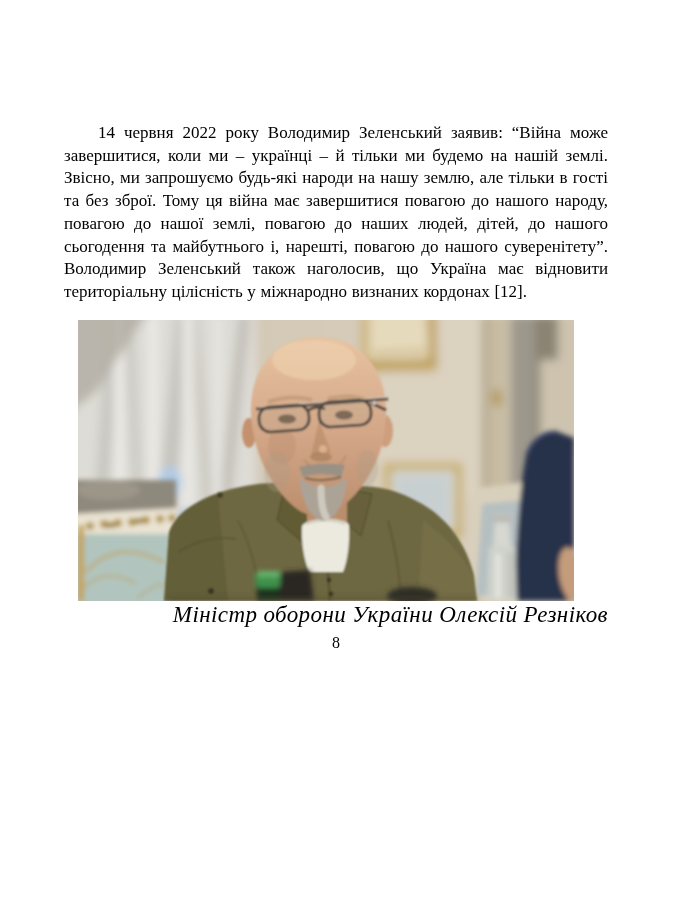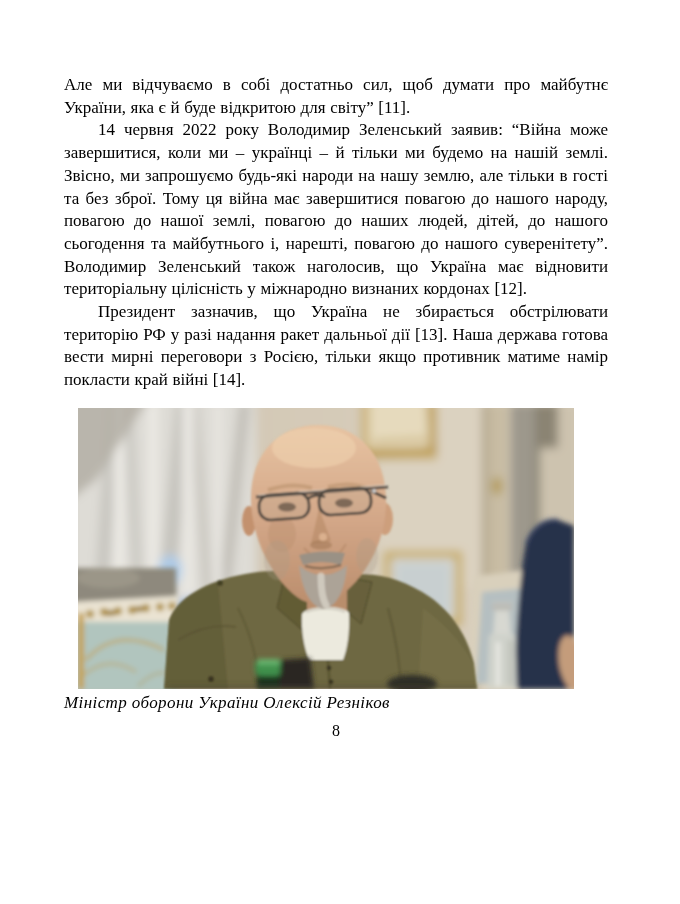--- a/index.html
+++ b/index.html
@@ -22,59 +22,57 @@
     top: 74px;
     width: 544px;
   }
   p.body {
     margin: 0;
     font-size: 17px;
     line-height: 22.7px;
     text-align: justify;
     word-spacing: 0.02em;
   }
-  p.indent { text-indent: 34px; }
+  p.indent { text-indent: 34px; margin-top: 48px; }
   p.stretch-last { text-align-last: justify; }
   figure.photo {
     margin: 16px 0 0 14px;
     padding: 0;
     width: 496px;
     height: 281px;
     overflow: hidden;
     line-height: 0;
   }
   figure.photo svg { display: block; filter: saturate(0.96); }
   .caption {
     margin-top: 3px;
     width: 100%;
-    text-align: left;
+    text-align: right;
     font-style: italic;
-    font-size: 17px;
+    font-size: 23px;
     letter-spacing: 0.4px;
     line-height: 22px;
   }
   .para-after { margin-top: 15px; }
   .page-number {
     margin-top: 7px;
     text-align: center;
     font-size: 16px;
     line-height: 20px;
   }
 </style>
 </head>
 <body>
 
 <div class="page">
   <div class="text-col">
 
-    <p class="body">Але ми відчуваємо в собі достатньо сил, щоб думати про майбутнє України, яка є й буде відкритою для світу” [11].</p>
 
     <p class="body indent">14 червня 2022 року Володимир Зеленський заявив: “Війна може завершитися, коли ми – українці – й тільки ми будемо на нашій землі. Звісно, ми запрошуємо будь-які народи на нашу землю, але тільки в гості та без зброї. Тому ця війна має завершитися повагою до нашого народу, повагою до нашої землі, повагою до наших людей, дітей, до нашого сьогодення та майбутнього і, нарешті, повагою до нашого суверенітету”. Володимир Зеленський також наголосив, що Україна має відновити територіальну цілісність у міжнародно визнаних кордонах [12].</p>
 
-    <p class="body indent">Президент зазначив, що Україна не збирається обстрілювати територію РФ у разі надання ракет дальньої дії [13]. Наша держава готова вести мирні переговори з Росією, тільки якщо противник матиме намір покласти край війні [14].</p>
 
     <figure class="photo" aria-label="Фото: лисий чоловік в окулярах із сивою борідкою в оливковій сорочці сидить за столом у світлій залі">
       <svg width="496" height="281" viewBox="0 0 496 281" xmlns="http://www.w3.org/2000/svg">
         <defs>
           <filter id="b6" x="-20%" y="-20%" width="140%" height="140%">
               <feGaussianBlur stdDeviation="5"></feGaussianBlur>
             </filter>
           <filter id="b3" x="-20%" y="-20%" width="140%" height="140%">
               <feGaussianBlur stdDeviation="2.6"></feGaussianBlur>
             </filter>

